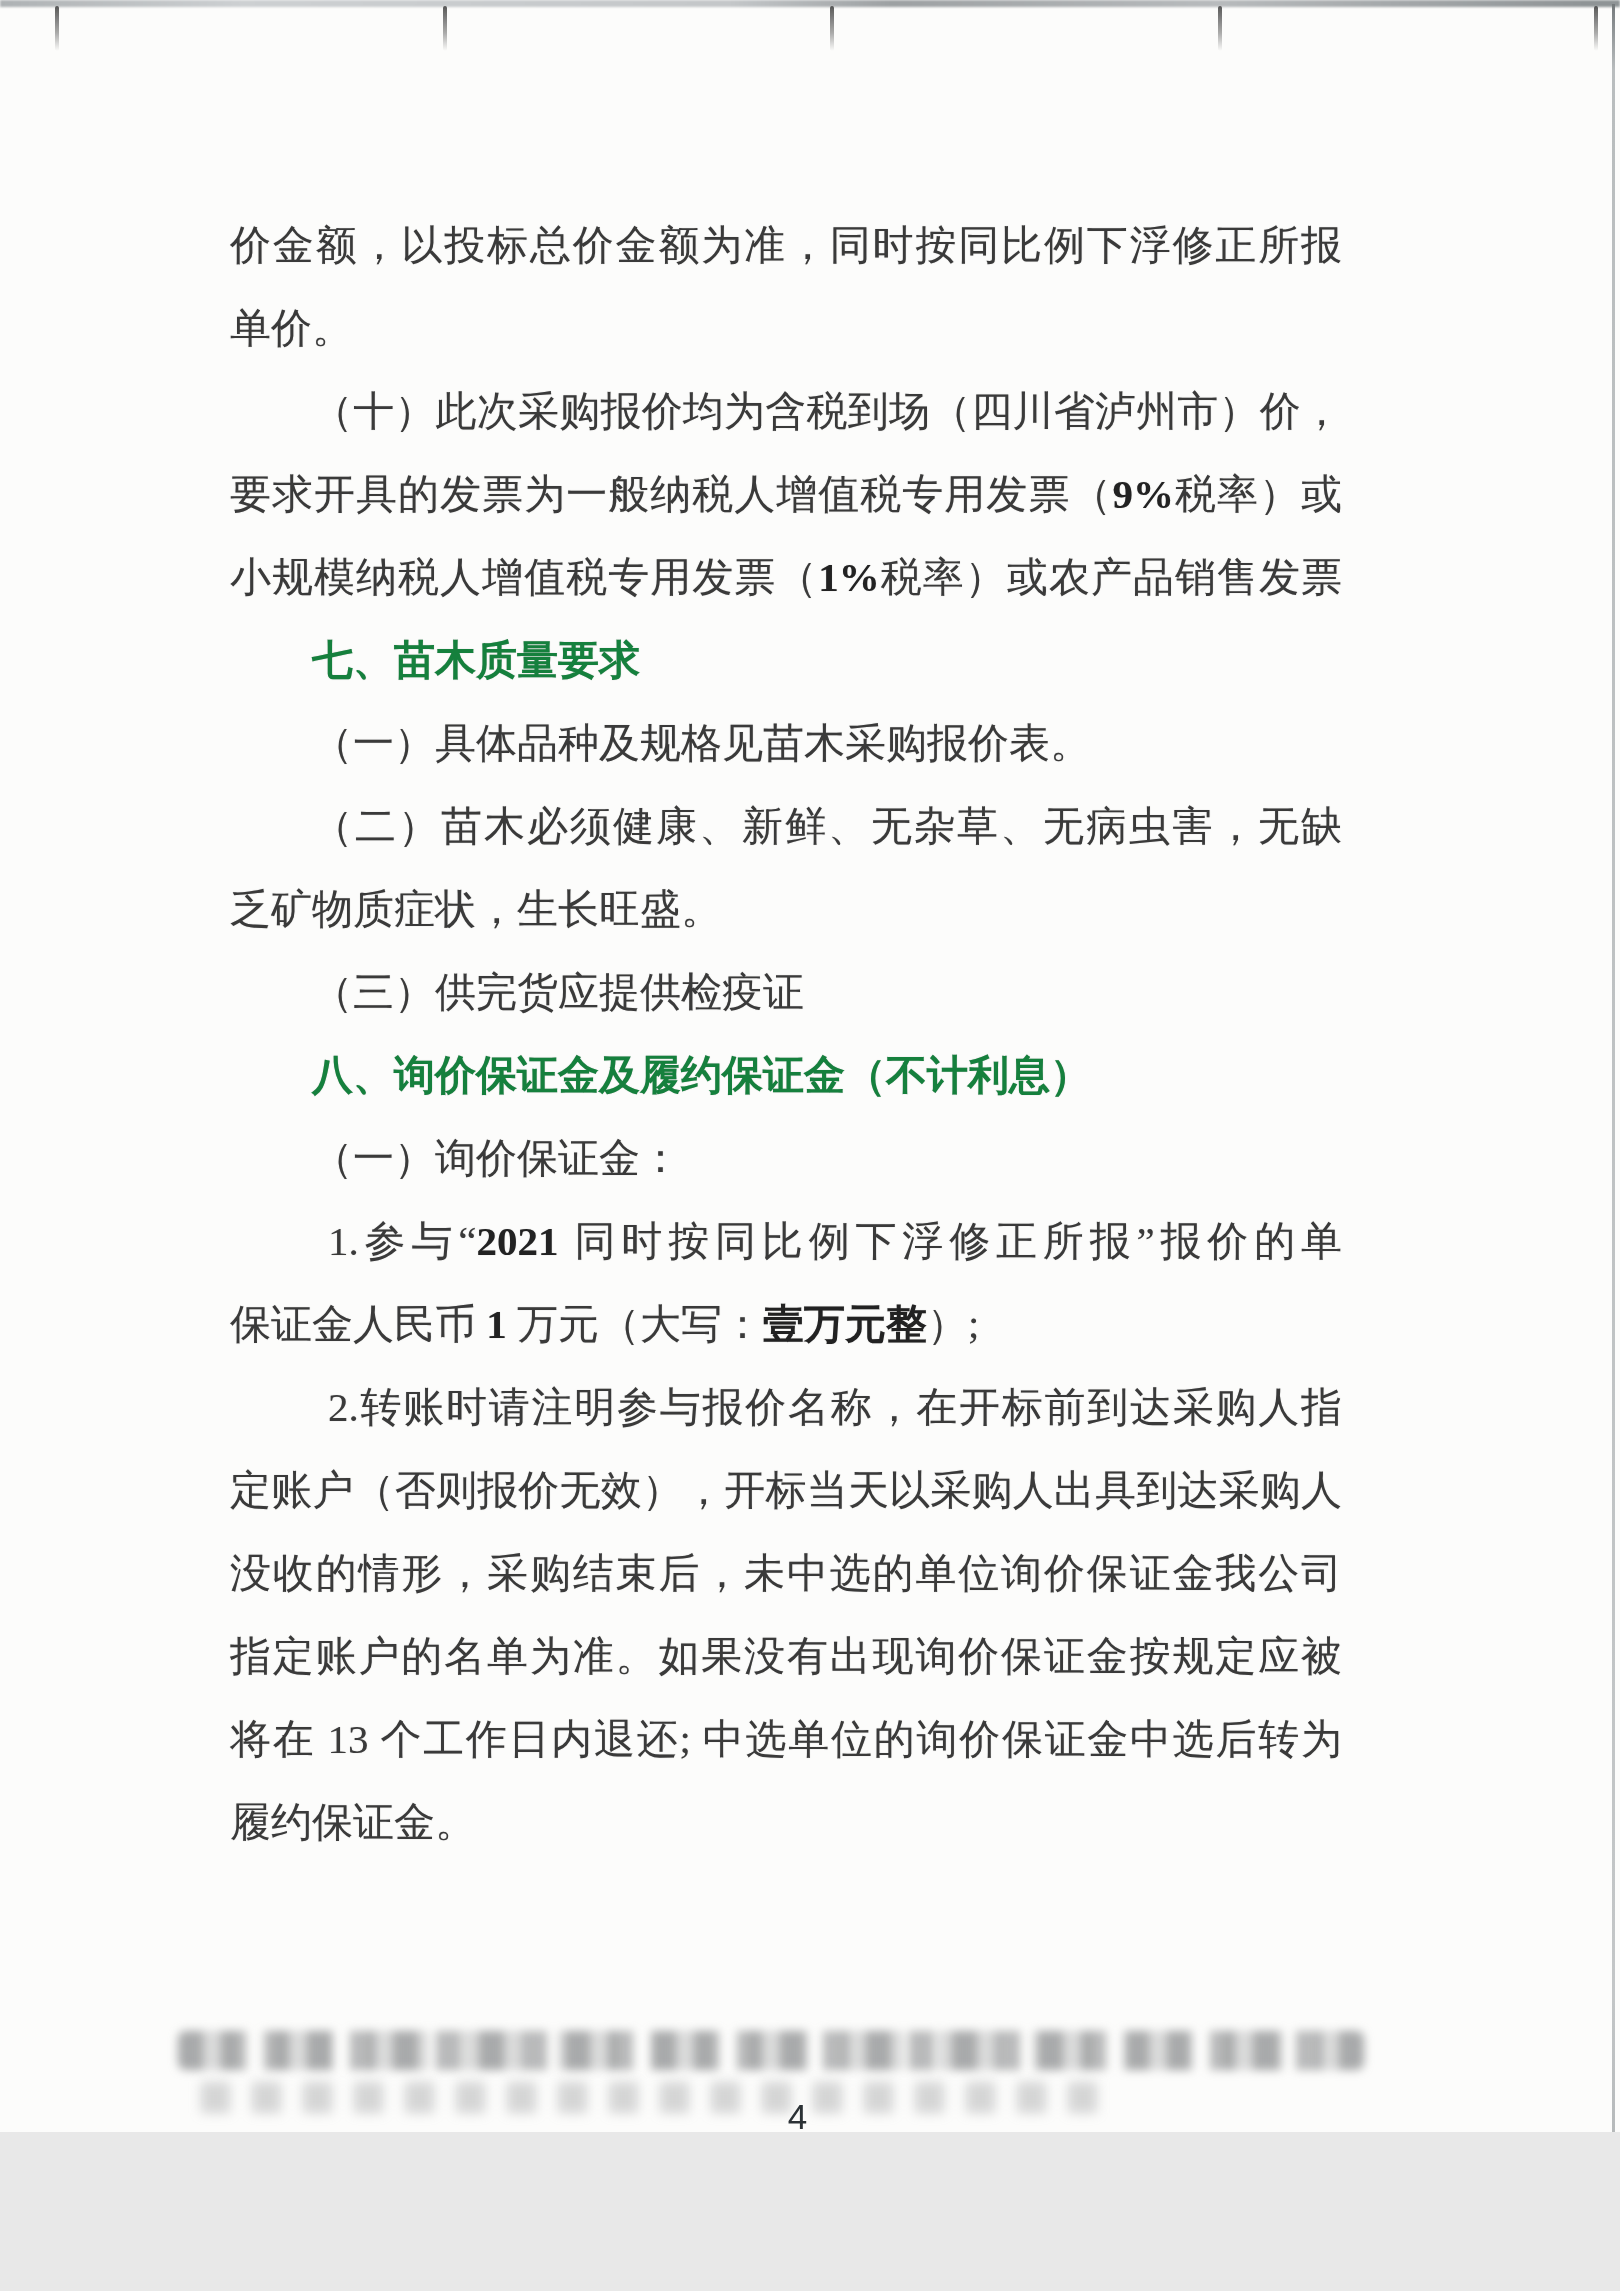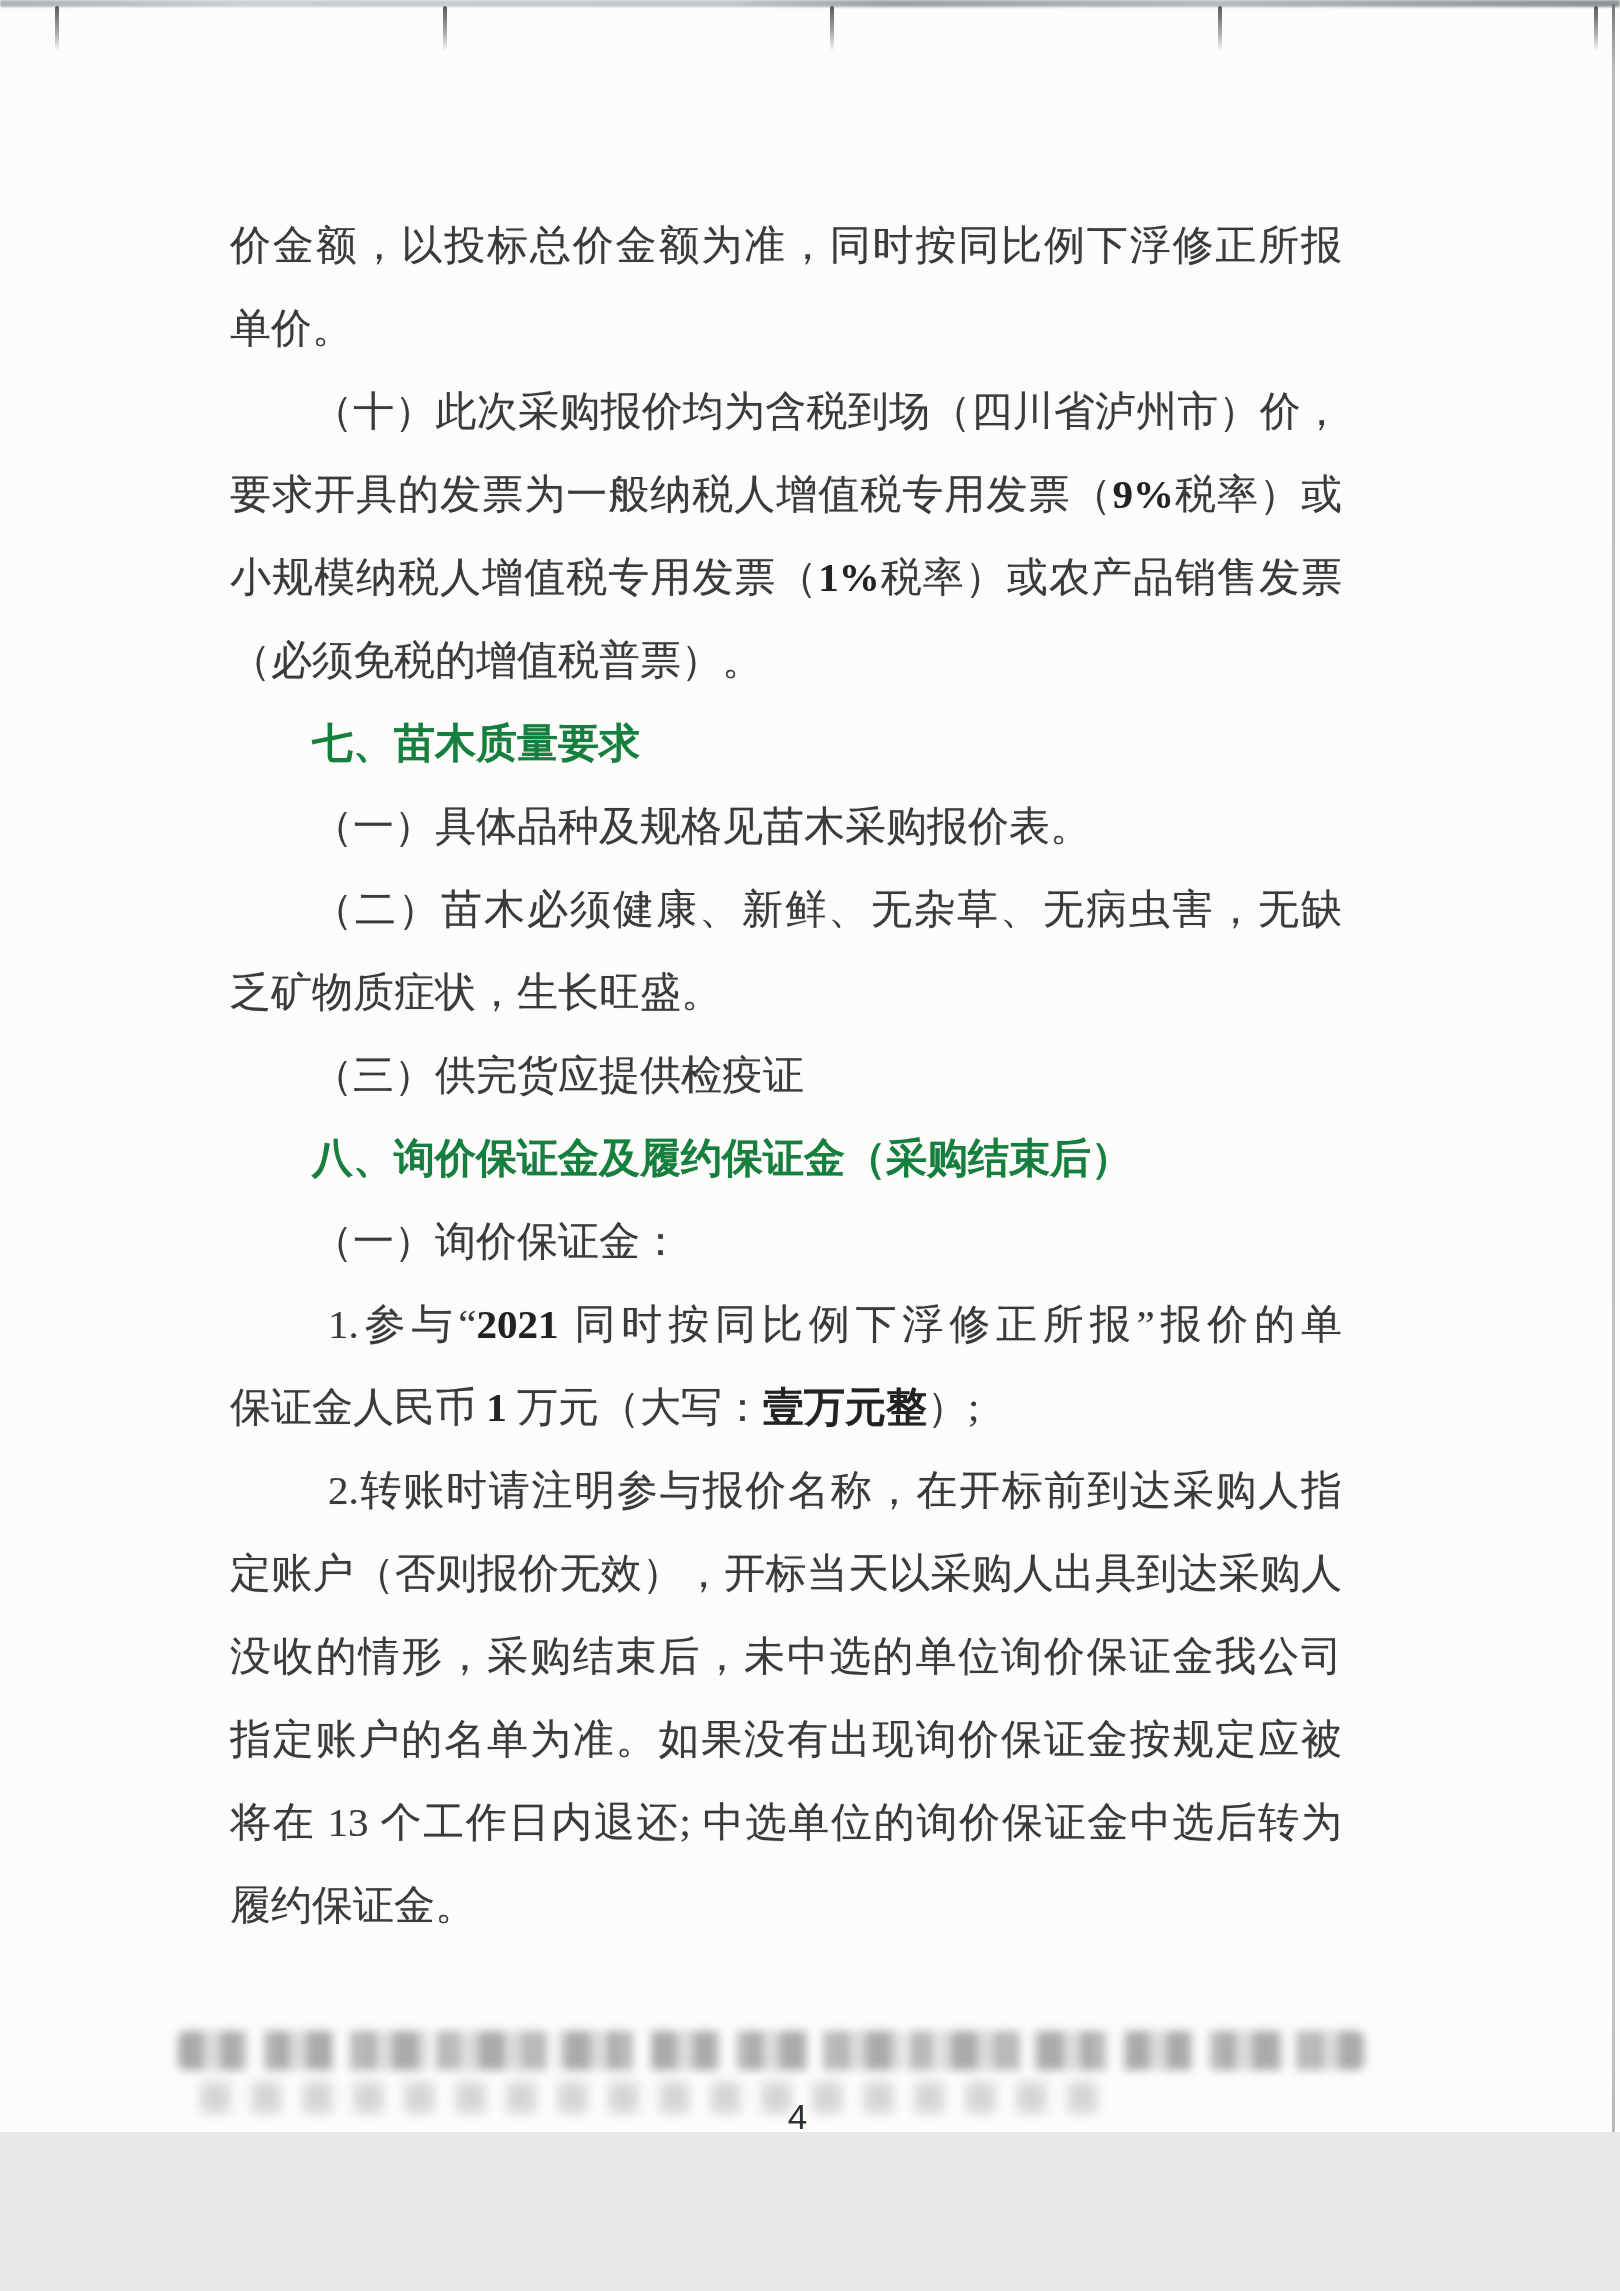--- a/index.html
+++ b/index.html
@@ -64,27 +64,26 @@
   <div class="tick" style="left:1218px"></div>
   <div class="tick" style="left:1594px"></div>
   <div class="right-edge"></div>
 
   <div class="content">
     <div class="line j"><span>价金额，以投标总价金额为准，同时按同比例下浮修正所报</span></div>
     <div class="line"><span>单价。</span></div>
     <div class="line ind j"><span>（十）此次采购报价均为含税到场（四川省泸州市）价，</span></div>
     <div class="line j"><span>要求开具的发票为一般纳税人增值税专用发票（</span><span class="b">9%</span><span>税率）或</span></div>
     <div class="line j"><span>小规模纳税人增值税专用发票（</span><span class="b">1%</span><span>税率）或农产品销售发票</span></div>
-    <div class="line"><span>（必须免税的增值税普票）。</span></div>
     <div class="line ind h"><span>七、苗木质量要求</span></div>
     <div class="line ind"><span>（一）具体品种及规格见苗木采购报价表。</span></div>
     <div class="line ind j"><span>（二）苗木必须健康、新鲜、无杂草、无病虫害，无缺</span></div>
     <div class="line"><span>乏矿物质症状，生长旺盛。</span></div>
     <div class="line ind"><span>（三）供完货应提供检疫证</span></div>
-    <div class="line ind h"><span>八、询价保证金及履约保证金（采购结束后）</span></div>
+    <div class="line ind h"><span>八、询价保证金及履约保证金（不计利息）</span></div>
     <div class="line ind"><span>（一）询价保证金：</span></div>
     <div class="line indnum j"><span>1.参与“</span><span class="b">2021</span><span> 同时按同比例下浮修正所报”报价的单</span></div>
     <div class="line"><span>保证金人民币 </span><span class="b">1</span><span> 万元（大写：</span><span class="b">壹万元整</span><span>）;</span></div>
     <div class="line indnum j"><span>2.转账时请注明参与报价名称，在开标前到达采购人指</span></div>
     <div class="line j"><span>定账户（否则报价无效），开标当天以采购人出具到达采购人</span></div>
     <div class="line j"><span>没收的情形，采购结束后，未中选的单位询价保证金我公司</span></div>
     <div class="line j"><span>指定账户的名单为准。如果没有出现询价保证金按规定应被</span></div>
     <div class="line j"><span>将在 </span><span>13</span><span> 个工作日内退还; 中选单位的询价保证金中选后转为</span></div>
     <div class="line"><span>履约保证金。</span></div>
   </div>

